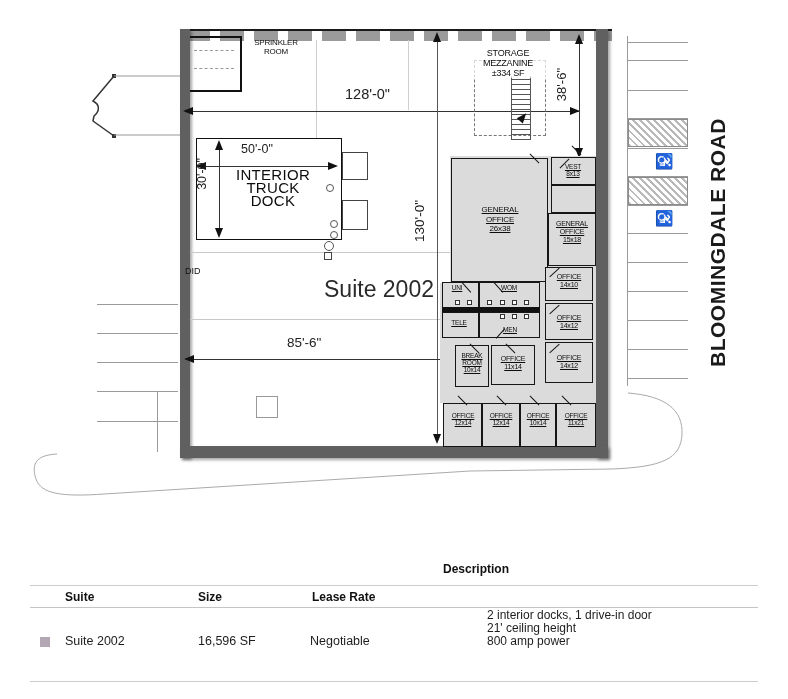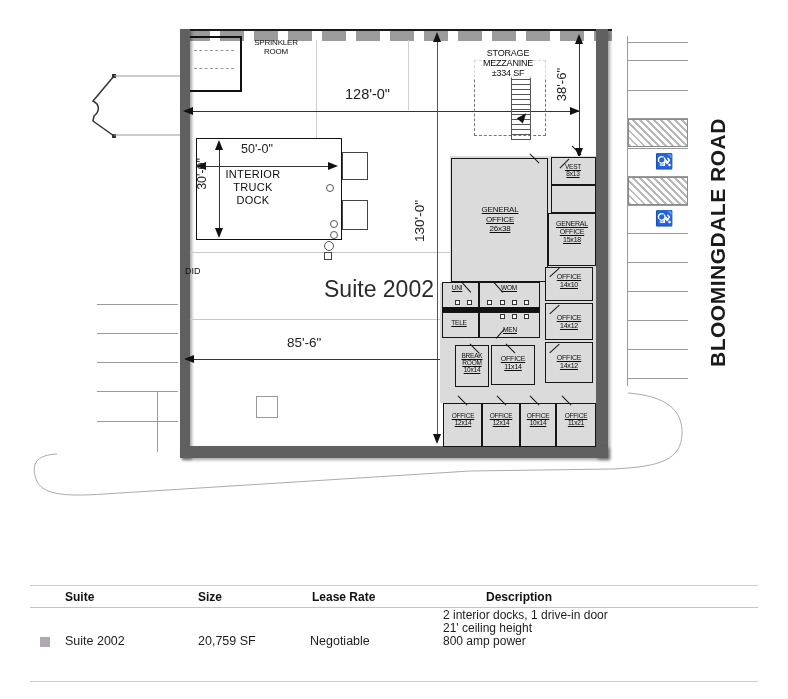--- a/index.html
+++ b/index.html
@@ -39,21 +39,21 @@
   .suitebig{position:absolute;font-size:23px;color:#2b2b2b;}
   .circ{position:absolute;border:1px solid #555;border-radius:50%;box-sizing:border-box;background:#fff;}
   .mezz{position:absolute;border:1px dashed #777;box-sizing:border-box;}
   .stairs{position:absolute;border-left:1px solid #555;border-right:1px solid #555;box-sizing:border-box;
     background:repeating-linear-gradient(0deg,#555 0 1px,transparent 1px 5px);}
   .wc{position:absolute;font-size:15px;transform:rotate(90deg);color:#111;}
   
   .hr{position:absolute;border-top:1px solid #ccc;height:0;}
   .th{position:absolute;font-size:12px;font-weight:700;color:#111;white-space:nowrap;}
   .td{position:absolute;font-size:12.5px;color:#1d1d1d;white-space:nowrap;}
-  .desc{position:absolute;font-size:12px;line-height:13.2px;color:#1d1d1d;}
+  .desc{position:absolute;font-size:12px;line-height:13.2px;color:#1d1d1d;margin-left:44px;}
   .legend{position:absolute;width:10px;height:10px;}
   svg.lines{position:absolute;left:0;top:0;pointer-events:none;}
 </style>
 </head>
 <body>
 
 <div class="stage">
 
   <svg class="lines" width="788" height="699">
     <path d="M57,454 C36,455 31,464 36,479 C41,494 62,497 104,494 L470,471 L612,469 C662,467 681,459 682,434 C683,410 666,396 628,393" fill="none" stroke="#aaa" stroke-width="1"></path>
@@ -88,21 +88,21 @@
   <div class="dimtext" style="left:345px;top:86px;font-size:14.5px;">128'-0"</div>
 
   <div class="abs" style="left:196px;top:138px;width:146px;height:102px;border:1.5px solid #111;box-sizing:border-box;"></div>
   <div class="abs" style="left:342px;top:152px;width:26px;height:28px;border:1px solid #444;box-sizing:border-box;background:#fff;"></div>
   <div class="abs" style="left:342px;top:200px;width:26px;height:30px;border:1px solid #444;box-sizing:border-box;background:#fff;"></div>
   <div class="circ" style="left:326px;top:184px;width:8px;height:8px;"></div>
   <div class="circ" style="left:330px;top:220px;width:8px;height:8px;"></div>
   <div class="circ" style="left:330px;top:231px;width:8px;height:8px;"></div>
   <div class="circ" style="left:324px;top:241px;width:10px;height:10px;"></div>
   <div class="abs" style="left:324px;top:252px;width:8px;height:8px;border:1px solid #444;box-sizing:border-box;"></div>
-  <div class="rlabel" style="left:208px;top:168px;width:90px;text-decoration:none;font-size:11px;line-height:13px;letter-spacing:.3px;">
+  <div class="rlabel" style="left:228px;top:168px;width:90px;text-decoration:none;font-size:15px;line-height:13px;letter-spacing:.3px;">
     <span>INTERIOR</span><br><span>TRUCK</span><br><span>DOCK</span>
   </div>
 
   <div class="dl-h" style="left:198px;top:166px;width:138px;"></div>
   <div class="a a-l" style="left:196px;top:162px;"></div>
   <div class="a a-r" style="left:328px;top:162px;"></div>
   <div class="dimtext" style="left:241px;top:142px;font-size:12.5px;">50'-0"</div>
 
   <div class="dl-v" style="left:219px;top:144px;height:92px;"></div>
   <div class="a a-u" style="left:215px;top:140px;"></div>
@@ -254,27 +254,27 @@
   <div class="pline" style="left:97px;top:421px;width:81px;"></div>
   <div class="pvline" style="left:157px;top:391px;height:61px;"></div>
   <div class="abs" style="left:256px;top:396px;width:22px;height:22px;border:1px solid #999;box-sizing:border-box;"></div>
 
   <div class="roadname vdim" style="left:706px;top:95px;height:272px;">BLOOMINGDALE ROAD</div>
 
   <div class="hr" style="left:30px;top:585px;width:728px;"></div>
   <div class="th" style="left:65px;top:590px;">Suite</div>
   <div class="th" style="left:198px;top:590px;">Size</div>
   <div class="th" style="left:312px;top:590px;">Lease Rate</div>
-  <div class="th" style="left:443px;top:590px;margin-left:43px;">Description</div>
+  <div class="th" style="left:443px;top:562px;">Description</div>
   <div class="hr" style="left:30px;top:607px;width:728px;border-top-color:#c4c4c4;"></div>
 
   <div>
     <div class="legend" style="left: 40px; top: 637px; background-color: rgb(179, 167, 179);"></div>
     <div class="td" style="left:65px;top:634px;">Suite 2002</div>
-    <div class="td" style="left:198px;top:634px;">20,759 SF</div>
+    <div class="td" style="left:198px;top:634px;">16,596 SF</div>
     <div class="td" style="left:310px;top:634px;">Negotiable</div>
     <div class="desc" style="left:443px;top:609px;width:300px;">
       <div>2 interior docks, 1 drive-in door</div>
       <div>21' ceiling height</div>
       <div>800 amp power</div>
     </div>
   </div>
   <div class="hr" style="left:30px;top:681px;width:728px;"></div>
 
 </div>

